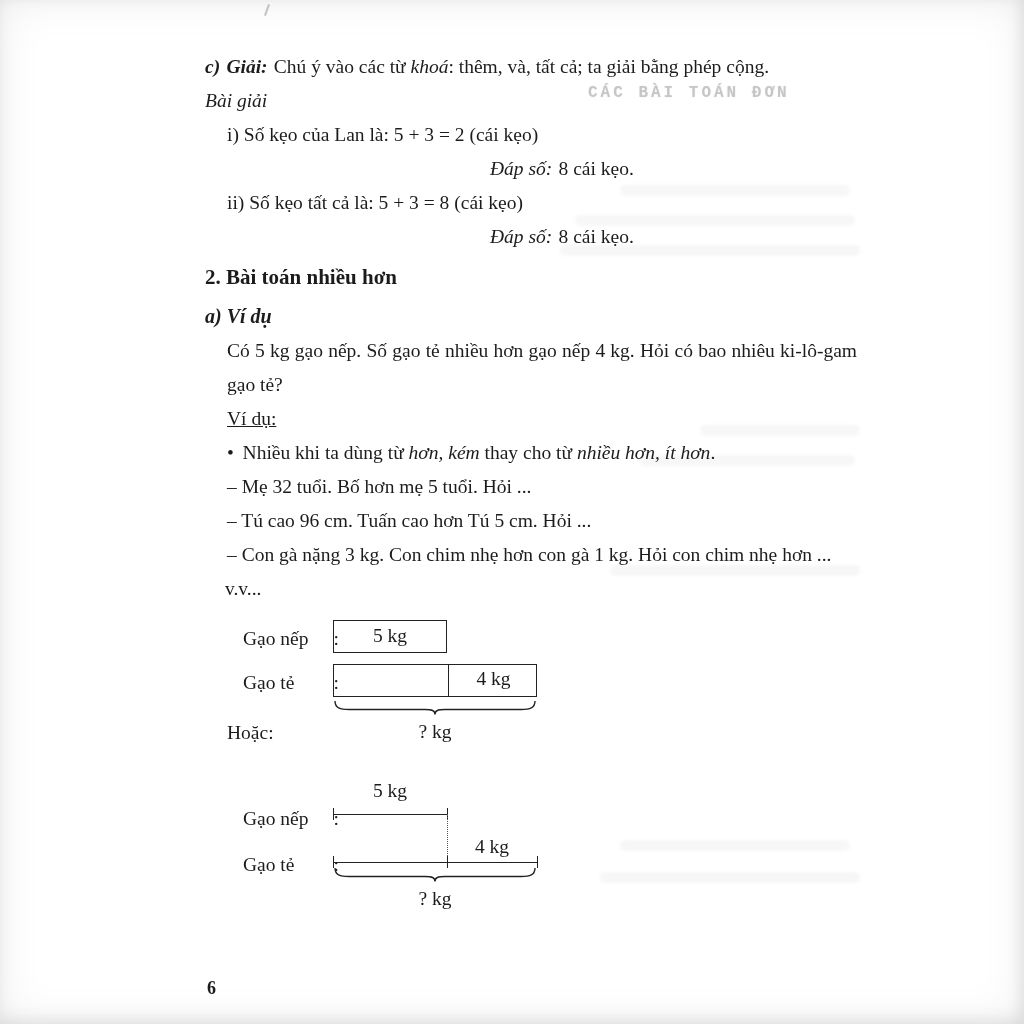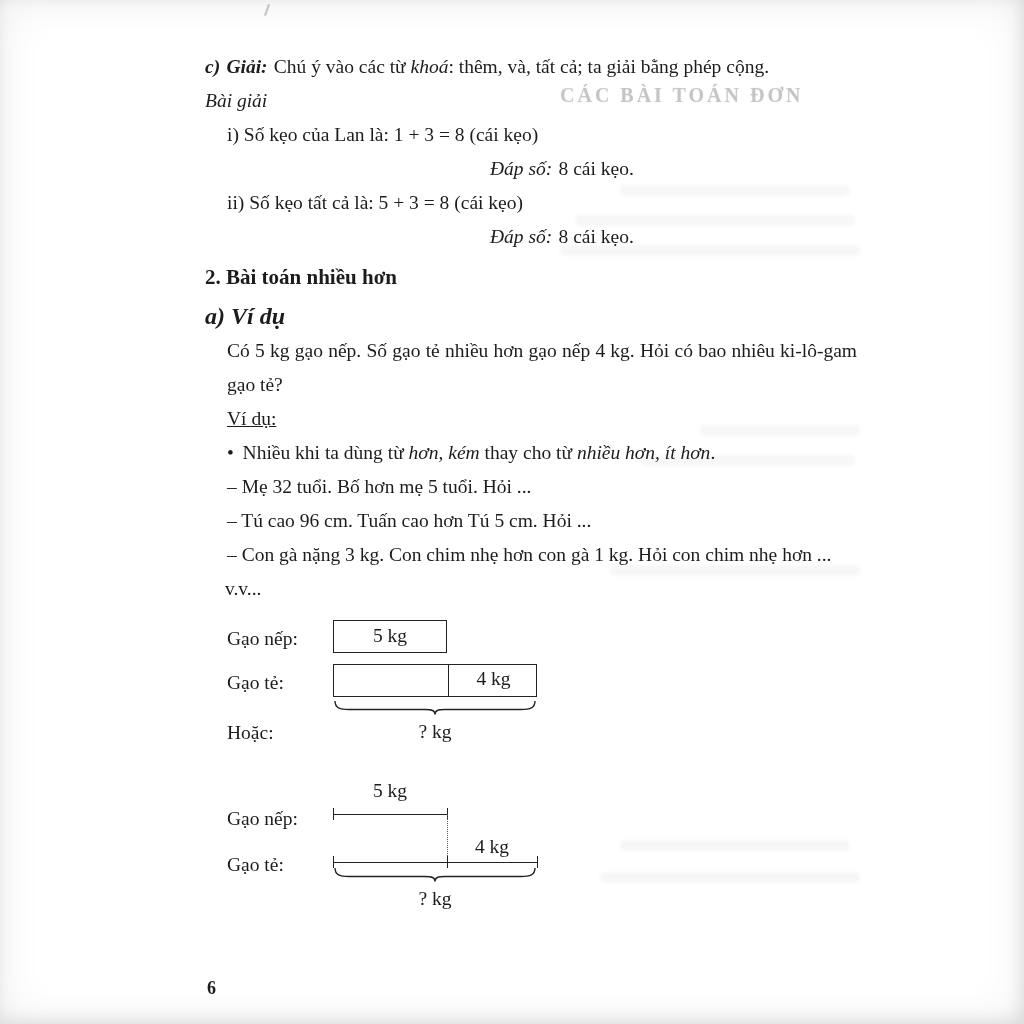--- a/index.html
+++ b/index.html
@@ -11,23 +11,23 @@
     overflow: hidden;
     color: #1c1c1c;
   }
   .sheet {
     position: absolute; inset: 0;
     background: #ffffff;
     box-shadow: inset 0 0 45px rgba(0,0,0,0.07), inset -6px 0 14px rgba(0,0,0,0.05), inset 0 -8px 16px rgba(0,0,0,0.05);
   }
   
   .ghost-title {
-    position: absolute; left: 560px; top: 84px;
-    font-family: Liberation Serif, serif;
-    font-weight: bold; font-size: 20px; letter-spacing: 3px;
+    position: absolute; left: 588px; top: 84px;
+    font-family: Liberation Mono, monospace;
+    font-weight: bold; font-size: 16px; letter-spacing: 3px;
     color: rgba(120,120,120,0.22);
     text-shadow: 0 0 1px rgba(120,120,120,0.28);
     white-space: nowrap;
   }
   .g-bar {
     position: absolute; height: 11px; border-radius: 5px;
     background: rgba(90,90,90,0.05);
     filter: blur(1.5px);
   }
   .scan-mark {
@@ -44,26 +44,26 @@
   .ind2 { margin-left: 20px; }
   .bi { font-weight: bold; font-style: italic; }
   .it { font-style: italic; }
   .sp { margin-right: 0.32em; }
   .center { }
   .ans { padding-left: 285px; }
   .just { text-align: justify; }
   .hang { padding-left: 30px; text-indent: -30px; }
   .underl { text-decoration: underline; }
   h2 { font-size: 21px; font-weight: bold; margin: 5px 0 3px 0; line-height: 36px; }
-  .part-label { font-size: 24px; font-weight: bold; font-style: italic; line-height: 36px; }
+  .part-label { font-size: 20px; font-weight: bold; font-style: italic; line-height: 36px; }
   .bullet-mark { margin-right: 0.45em; }
 
   
   .diag { position: relative; margin-left: 22px; }
-  .d-label { position: absolute; left: 0; width: 96px; display: flex; }
+  .d-label { position: absolute; left: 16px; width: 96px; display: flex; justify-content: space-between; }
   .box { position: absolute; border: 1.6px solid #222; text-align: center; }
   .box-cell { position: absolute; top: -1px; bottom: -1px; border-left: 1.6px solid #222; text-align: center; }
   .hline { position: absolute; border-top: 1.6px solid #222; height: 0; }
   .vtick { position: absolute; width: 0; height: 12px; border-left: 1.6px solid #222; }
   .vdot { position: absolute; width: 0; border-left: 1.6px dotted #555; }
   .brace { position: absolute; }
   .q { position: absolute; text-align: center; }
   .hoac { position: absolute; left: 0; top: 96px; }
   .page-num {
     position: absolute; left: 207px; top: 978px;
@@ -86,21 +86,21 @@
   <div class="g-bar" style="left:610px; top:565px; width:250px;"></div>
   <div class="g-bar" style="left:620px; top:840px; width:230px;"></div>
   <div class="g-bar" style="left:600px; top:872px; width:260px;"></div>
 
   <div class="content">
 
     <p class="just"><span class="bi sp">c)</span><span class="bi sp">Giải:</span><span>Chú ý vào các từ </span><span class="it">khoá</span><span>: thêm, và, tất cả; ta giải bằng phép cộng.</span></p>
 
     <p class="center it">Bài giải</p>
 
-    <p class="ind">i) Số kẹo của Lan là: 1 + 3 = 8 (cái kẹo)</p>
+    <p class="ind">i) Số kẹo của Lan là: 5 + 3 = 2 (cái kẹo)</p>
 
     <p class="ans"><span class="it sp">Đáp số:</span><span>8 cái kẹo.</span></p>
 
     <p class="ind">ii) Số kẹo tất cả là: 5 + 3 = 8 (cái kẹo)</p>
 
     <p class="ans"><span class="it sp">Đáp số:</span><span>8 cái kẹo.</span></p>
 
     <h2>2. Bài toán nhiều hơn</h2>
 
     <p class="part-label">a) Ví dụ</p>

